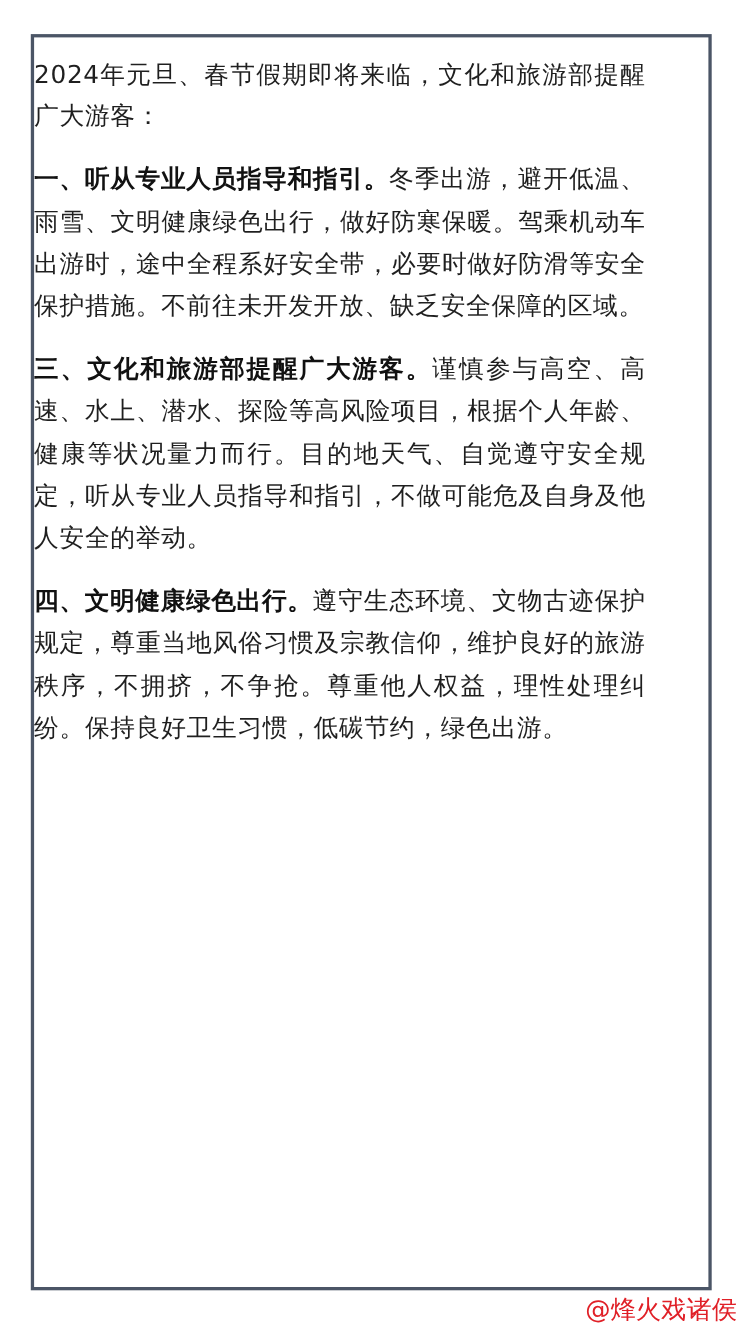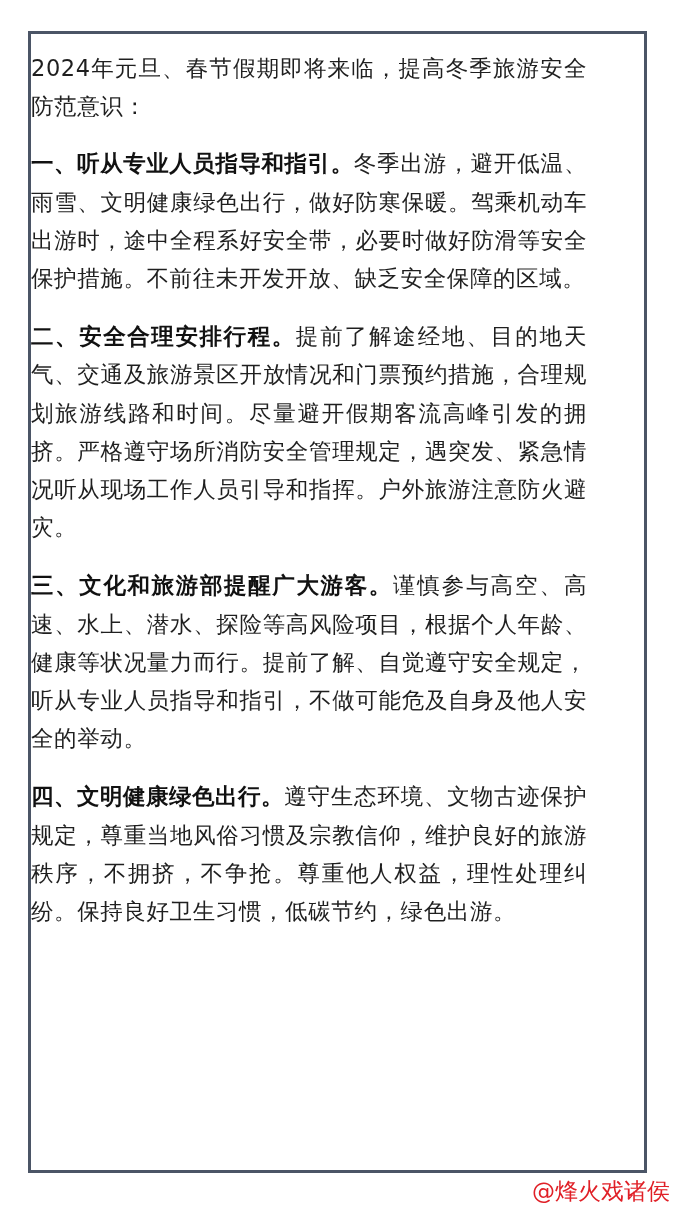--- a/index.html
+++ b/index.html
@@ -24,32 +24,29 @@
     color: #e02027; font-size: 23px; line-height: 30px;
     font-family: "DejaVu Sans", sans-serif;
   }
 </style>
 </head>
 <body>
 
 <div class="frame"></div>
 
 <div class="content">
-  <p class="para intro">2024年元旦、春节假期即将来临，提高冬季旅游安全防范意识：</p>
+  <p class="para intro">2024年元旦、春节假期即将来临，文化和旅游部提醒广大游客：</p>
 
   <p class="para">
     <span class="heading">一、听从专业人员指导和指引。</span><span>冬季出游，避开低温、雨雪、文明健康绿色出行，做好防寒保暖。驾乘机动车出游时，途中全程系好安全带，必要时做好防滑等安全保护措施。不前往未开发开放、缺乏安全保障的区域。</span>
   </p>
 
-  <p class="para">
-    <span class="heading">二、安全合理安排行程。</span><span>提前了解途经地、目的地天气、交通及旅游景区开放情况和门票预约措施，合理规划旅游线路和时间。尽量避开假期客流高峰引发的拥挤。严格遵守场所消防安全管理规定，遇突发、紧急情况听从现场工作人员引导和指挥。户外旅游注意防火避灾。</span>
-  </p>
 
   <p class="para">
-    <span class="heading">三、文化和旅游部提醒广大游客。</span><span>谨慎参与高空、高速、水上、潜水、探险等高风险项目，根据个人年龄、健康等状况量力而行。提前了解、自觉遵守安全规定，听从专业人员指导和指引，不做可能危及自身及他人安全的举动。</span>
+    <span class="heading">三、文化和旅游部提醒广大游客。</span><span>谨慎参与高空、高速、水上、潜水、探险等高风险项目，根据个人年龄、健康等状况量力而行。目的地天气、自觉遵守安全规定，听从专业人员指导和指引，不做可能危及自身及他人安全的举动。</span>
   </p>
 
   <p class="para">
     <span class="heading">四、文明健康绿色出行。</span><span>遵守生态环境、文物古迹保护规定，尊重当地风俗习惯及宗教信仰，维护良好的旅游秩序，不拥挤，不争抢。尊重他人权益，理性处理纠纷。保持良好卫生习惯，低碳节约，绿色出游。</span>
   </p>
 </div>
 
 <div class="watermark">@烽火戏诸侯</div>
 
 </body></html>

